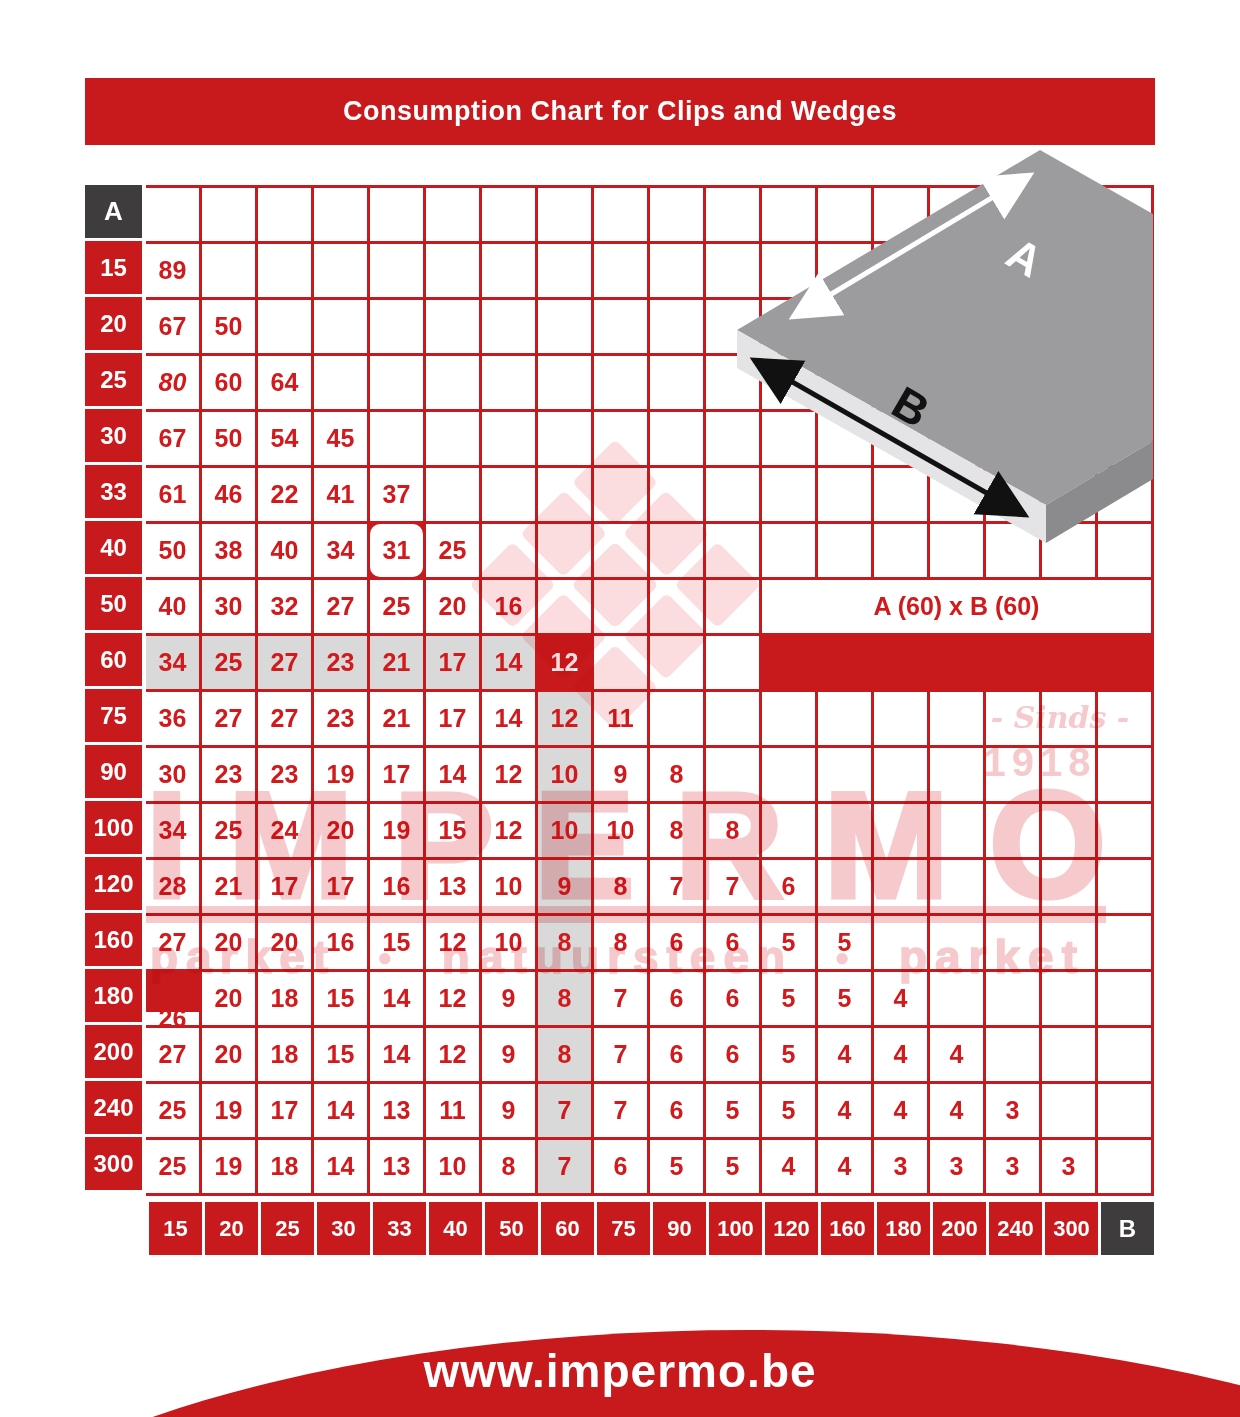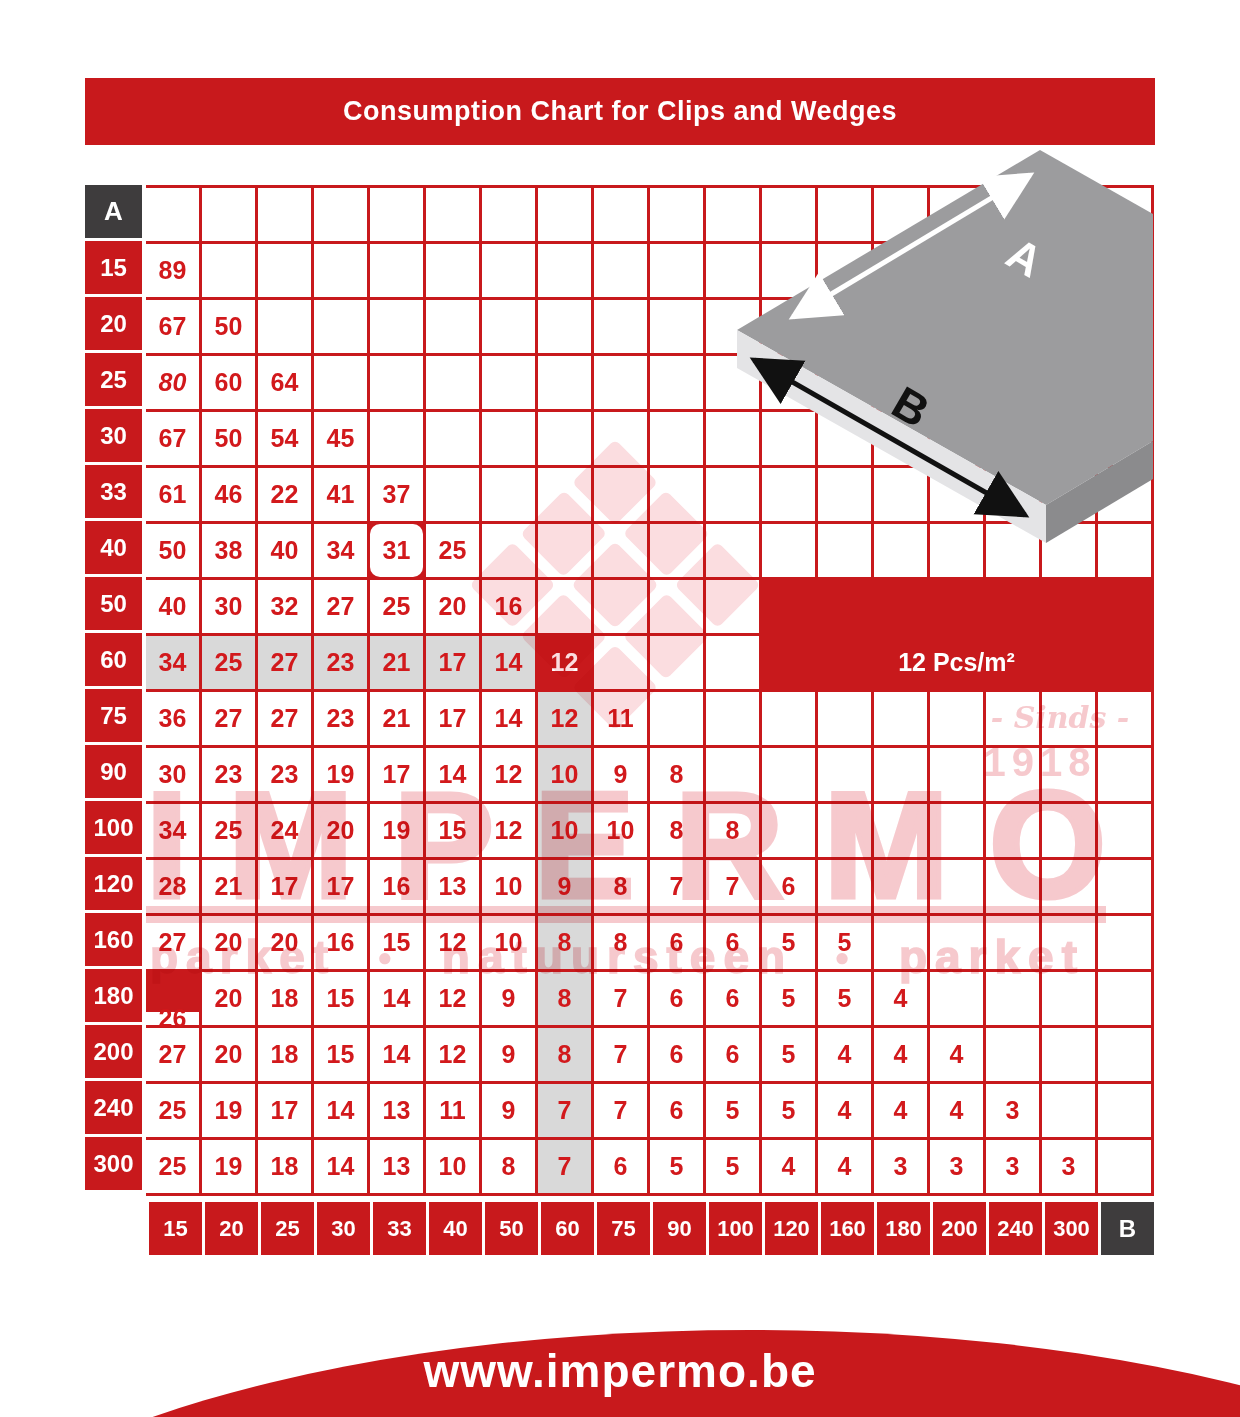--- a/index.html
+++ b/index.html
@@ -405,21 +405,21 @@
         <div class="cell" style="grid-area: 18 / 9;">6</div>
         <div class="cell" style="grid-area: 18 / 10;">5</div>
         <div class="cell" style="grid-area: 18 / 11;">5</div>
         <div class="cell" style="grid-area: 18 / 12;">4</div>
         <div class="cell" style="grid-area: 18 / 13;">4</div>
         <div class="cell" style="grid-area: 18 / 14;">3</div>
         <div class="cell" style="grid-area: 18 / 15;">3</div>
         <div class="cell" style="grid-area: 18 / 16;">3</div>
         <div class="cell" style="grid-area: 18 / 17;">3</div>
         <div class="cell" style="grid-area: 18 / 18;"></div>
-        <div class="merged pcs" style="grid-area: 9 / 12 / auto / 19;">12 Pcs/m²</div>
+        <div class="merged dim" style="grid-area: 8 / 12 / auto / 19;">A (60) x B (60)</div>
       </div>
     <div class="col-headers" id="colHeaders">
         <div class="ch">15</div>
         <div class="ch">20</div>
         <div class="ch">25</div>
         <div class="ch">30</div>
         <div class="ch">33</div>
         <div class="ch">40</div>
         <div class="ch">50</div>
         <div class="ch">60</div>

